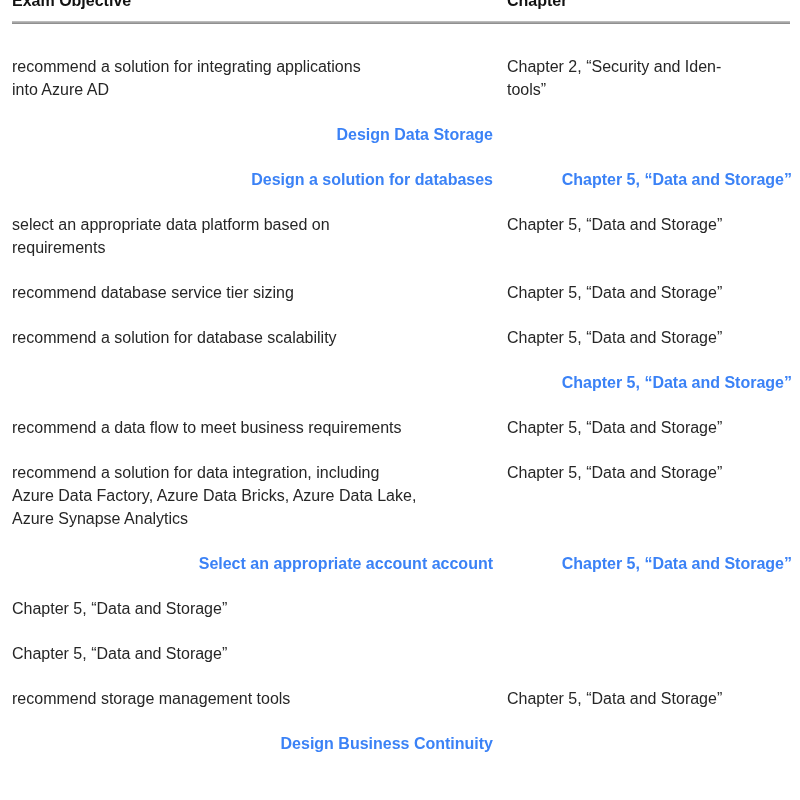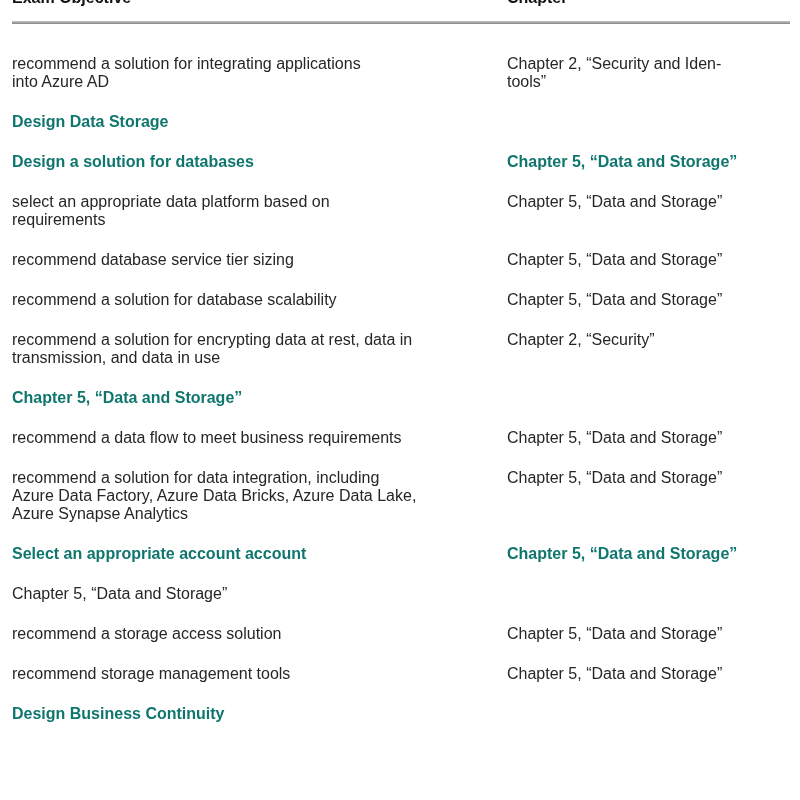--- a/index.html
+++ b/index.html
@@ -7,21 +7,21 @@
     width: 800px; height: 800px;
     background: #ffffff;
     overflow: hidden;
     font-family: "Liberation Sans", sans-serif;
   }
   .page {
     position: relative;
     width: 800px; height: 571px;
     color: #262626;
     font-size: 16px;
-    line-height: 18px;
+    line-height: 23px;
   }
   .th {
     position: absolute;
     top: -11px;
     font-weight: bold;
     color: #121212;
     white-space: nowrap;
   }
   .th-left  { left: 12px; }
   .th-right { left: 507px; }
@@ -45,21 +45,22 @@
   .obj {
     flex: none;
     width: 495px;
     padding-right: 14px;
   }
   .chap {
     flex: 1;
   }
   .row.bold .cell {
     font-weight: bold;
-    color: #0f766e;
+    color: #3b82f6;
+    text-align: right;
   }
 </style>
 </head>
 <body>
 
 <div class="page">
 
   <div class="th th-left">Exam Objective</div>
   <div class="th th-right">Chapter</div>
 
@@ -93,25 +94,20 @@
     <div class="row">
       <div class="cell obj">recommend database service tier sizing</div>
       <div class="cell chap">Chapter 5, “Data and Storage”</div>
     </div>
 
     <div class="row">
       <div class="cell obj">recommend a solution for database scalability</div>
       <div class="cell chap">Chapter 5, “Data and Storage”</div>
     </div>
 
-    <div class="row">
-      <div class="cell obj">recommend a solution for encrypting data at rest, data in
-transmission, and data in use</div>
-      <div class="cell chap">Chapter 2, “Security”</div>
-    </div>
 
     <div class="row bold">
       <div class="cell chap">Chapter 5, “Data and Storage”</div>
     </div>
 
     <div class="row">
       <div class="cell obj">recommend a data flow to meet business requirements</div>
       <div class="cell chap">Chapter 5, “Data and Storage”</div>
     </div>
 
@@ -125,21 +121,20 @@
     <div class="row bold">
       <div class="cell obj">Select an appropriate account account</div>
       <div class="cell chap">Chapter 5, “Data and Storage”</div>
     </div>
 
     <div class="row">
       <div class="cell chap">Chapter 5, “Data and Storage”</div>
     </div>
 
     <div class="row">
-      <div class="cell obj">recommend a storage access solution</div>
       <div class="cell chap">Chapter 5, “Data and Storage”</div>
     </div>
 
     <div class="row">
       <div class="cell obj">recommend storage management tools</div>
       <div class="cell chap">Chapter 5, “Data and Storage”</div>
     </div>
 
     <div class="row bold">
       <div class="cell obj">Design Business Continuity</div>

